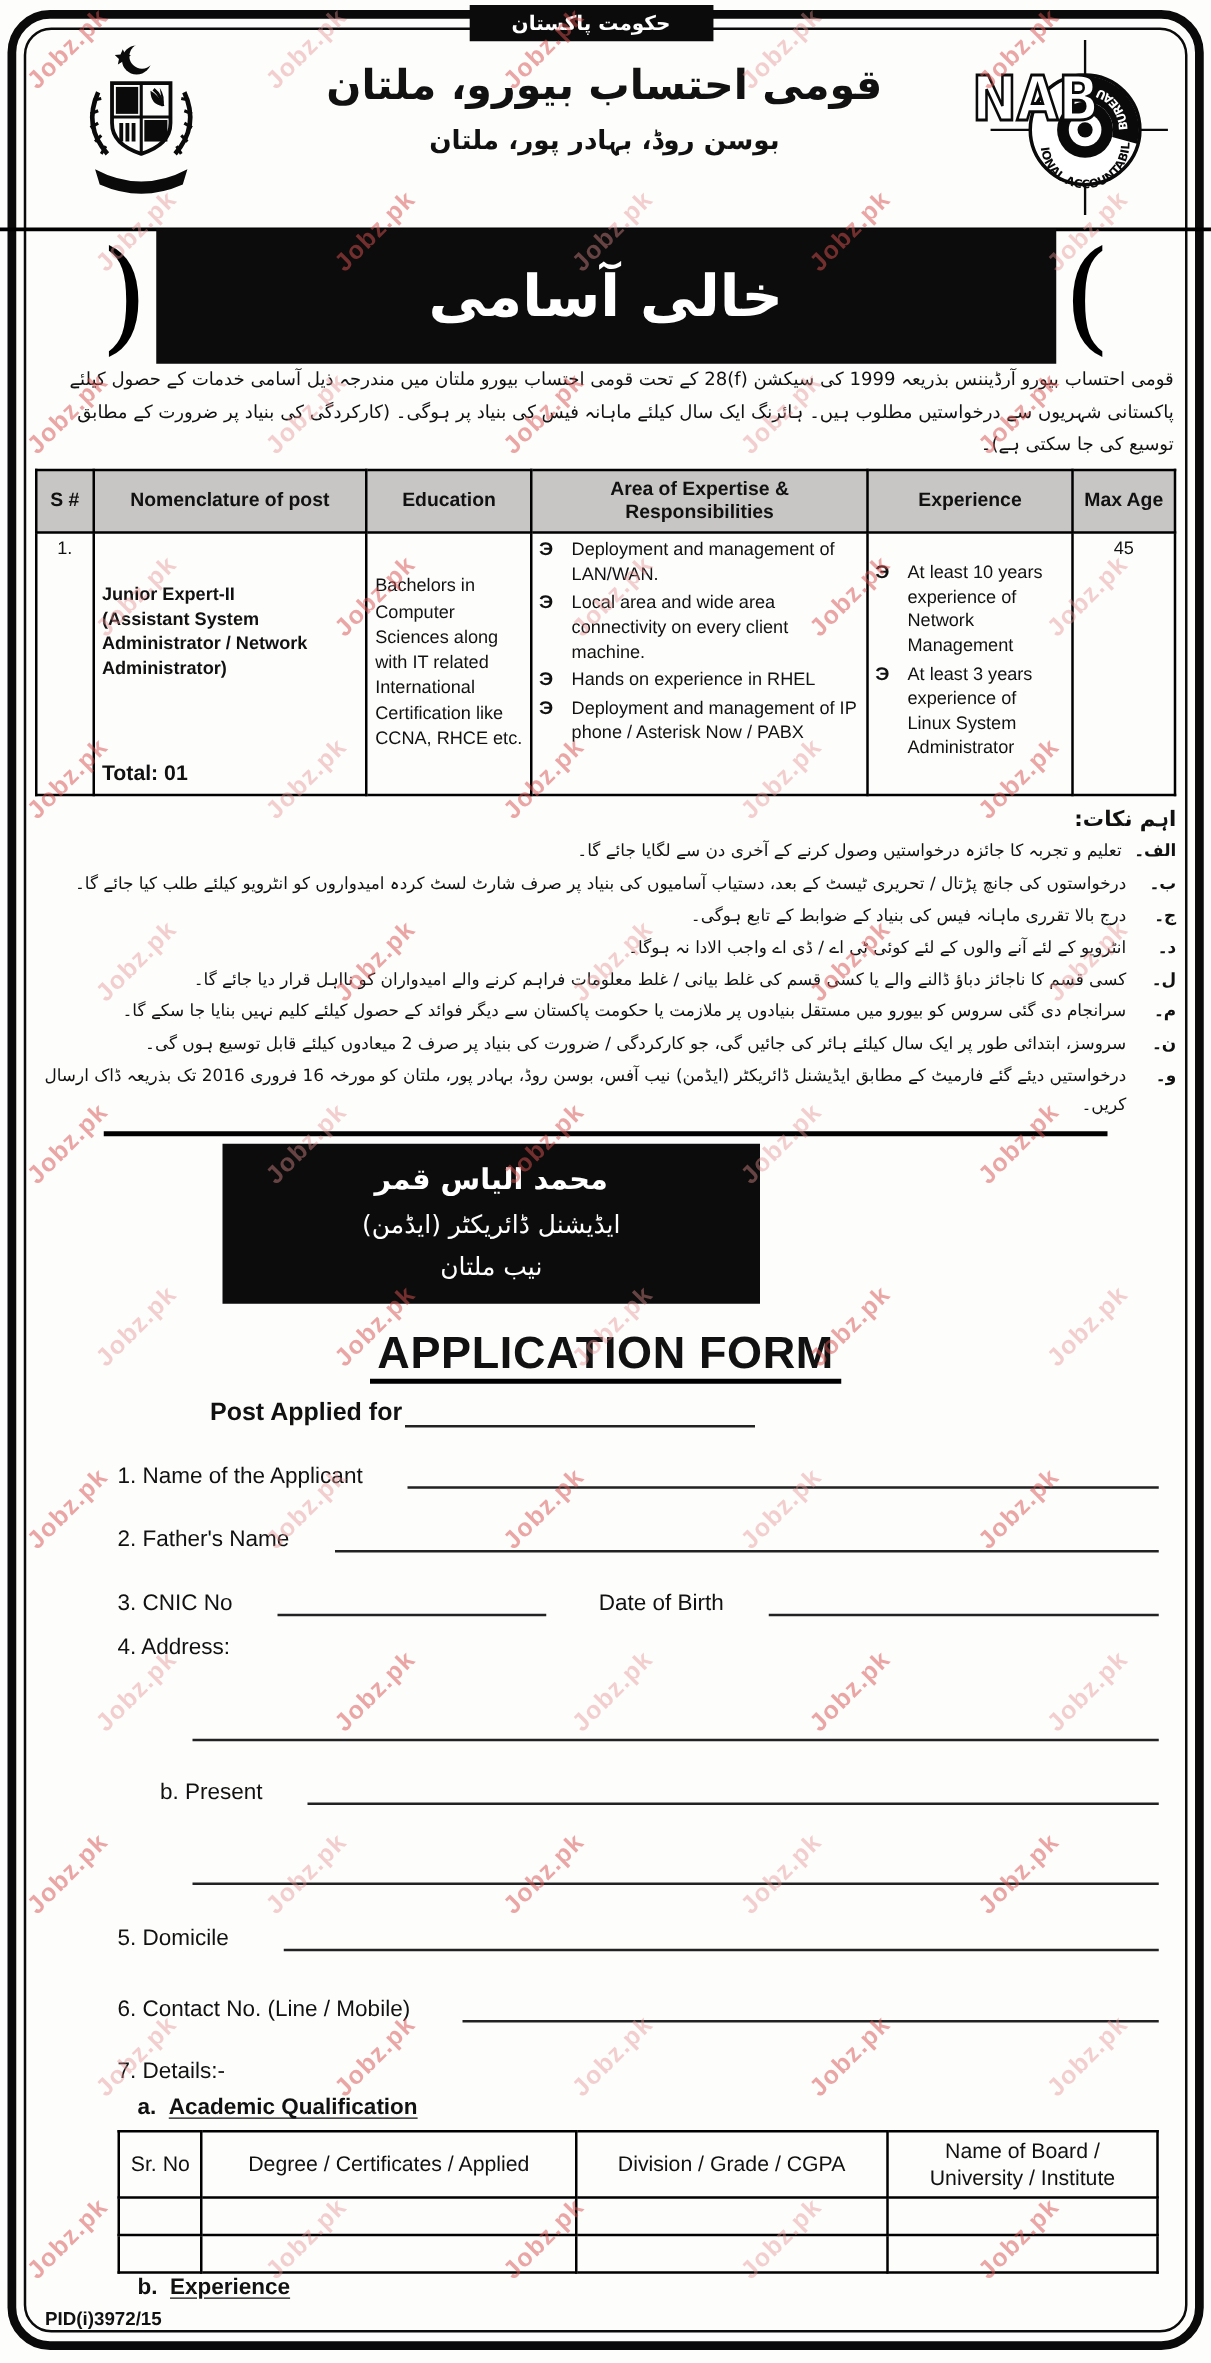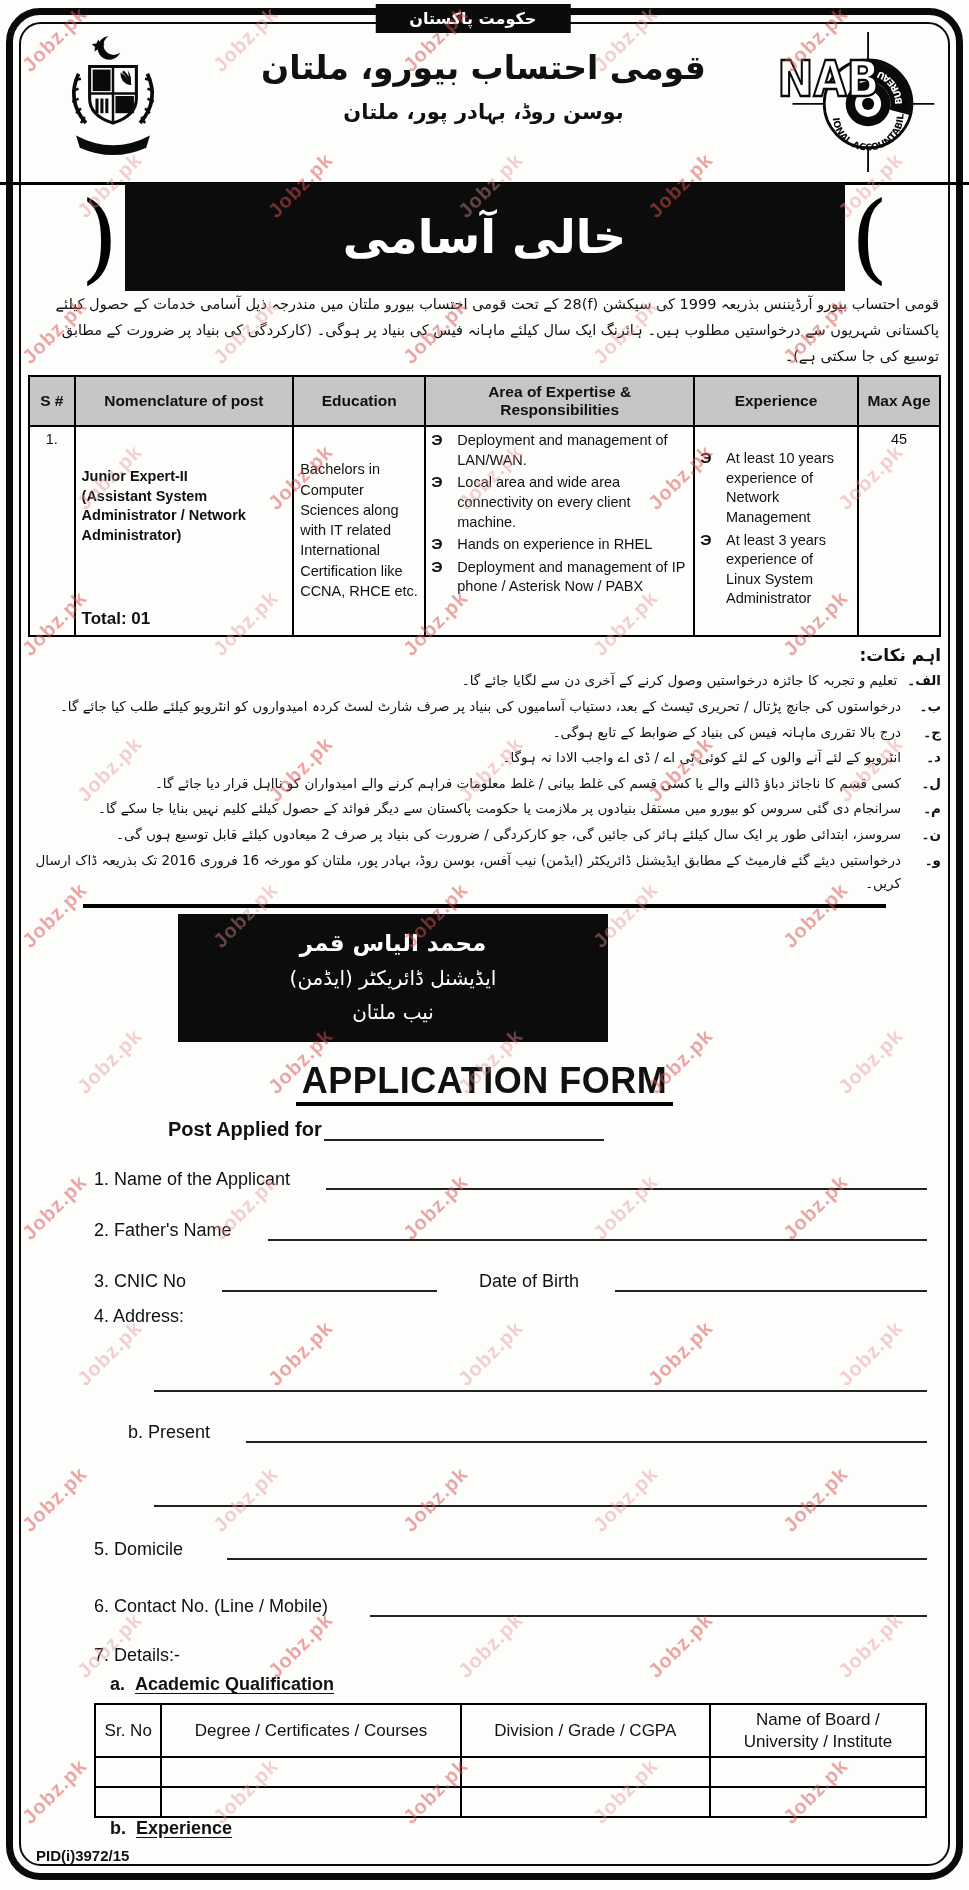--- a/index.html
+++ b/index.html
@@ -351,21 +351,21 @@
           <span class="flabel">7. Details:-</span>
         </div>
 
         <div class="sec-label mini-label" style="margin-top:8px;padding-left:16px;">
           <span>a.</span>&nbsp;&nbsp;<u>Academic Qualification</u>
         </div>
         <table class="form-table">
           <thead>
             <tr>
               <th style="width:8%;">Sr. No</th>
-              <th style="width:36%;">Degree / Certificates / Courses</th>
+              <th style="width:36%;">Degree / Certificates / Applied</th>
               <th style="width:30%;">Division / Grade / CGPA</th>
               <th style="width:26%;">Name of Board / University / Institute</th>
             </tr>
           </thead>
           <tbody>
             <tr>
                 <td></td>
                 <td></td>
                 <td></td>
                 <td></td>

